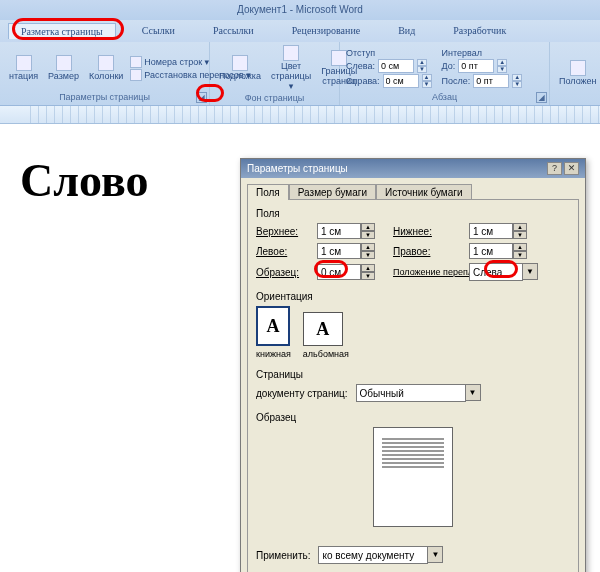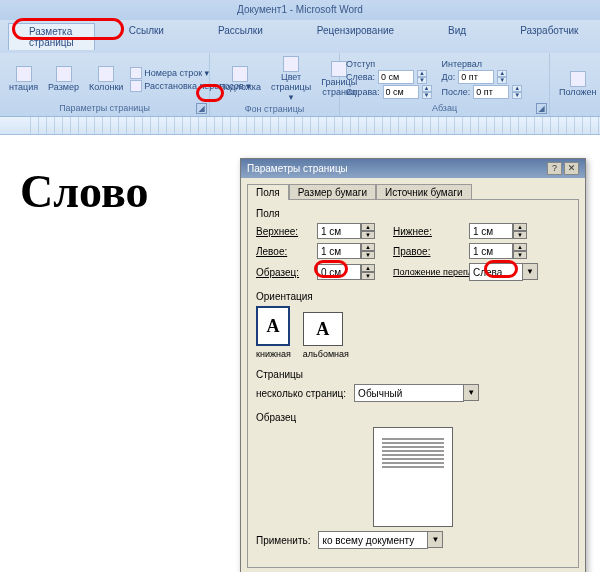--- a/index.html
+++ b/index.html
@@ -1,21 +1,21 @@
 <!DOCTYPE html>
 <html><head>
 <meta charset="utf-8">
 <style>
 * { box-sizing: border-box; margin: 0; padding: 0; font-family: Tahoma, Arial, sans-serif; }
 body { width: 600px; height: 572px; background: #fff; overflow: hidden; position: relative; }
 
 .titlebar { height: 20px; background: linear-gradient(#c5d8f0,#b8d0ec); font-size: 10px; color: #3a5a8a; text-align: center; line-height: 20px; }
 
 .tabs { background: linear-gradient(#d0e0f2,#c5d8f0); display: flex; gap: 14px; padding: 3px 8px; font-size: 10px; color: #2c4e84; }
-.tabs span { cursor: pointer; padding: 2px 20px; }
+.tabs span { cursor: pointer; padding: 2px 12px; font-family: Liberation Serif, serif; }
 .tabs .active { background: #e8f0fa; border: 1px solid #9ab8dc; border-bottom: none; }
 
 .ribbon { background: linear-gradient(#d0e0f2,#bfd5ee); height: 64px; display: flex; border-bottom: 1px solid #9ab8dc; font-size: 9px; color: #2c4e84; }
 .rgroup { border-right: 1px solid #b0c8e2; padding: 2px 6px; display: flex; flex-direction: column; justify-content: space-between; position: relative; }
 .rgroup-label { font-size: 9px; text-align: center; color: #4a6a9a; padding-bottom: 1px; }
 .rrow { display: flex; gap: 4px; align-items: center; flex: 1; }
 .rcol { display: flex; flex-direction: column; gap: 1px; }
 .rbtn { display: flex; flex-direction: column; align-items: center; gap: 1px; padding: 1px 3px; cursor: pointer; text-align: center; line-height: 1.1; }
 .rbtn .ico { width: 16px; height: 16px; background: #eef; border: 1px solid #a0b8d8; }
 .small { font-size: 9px; white-space: nowrap; display: flex; align-items: center; gap: 2px; }
@@ -276,41 +276,41 @@
             </div><span>книжная</span></div>
         <div class="opt land"><div class="page">
               <span class="A">A</span>
             </div><span>альбомная</span></div>
       </div>
     </div>
 
     <div class="section">
       <div class="section-title">Страницы</div>
       <div style="display:flex;gap:8px;align-items:center">
-        <label>несколько страниц:</label>
+        <label>документу страниц:</label>
         <div class="dropdown">
             <input value="Обычный" style="">
             <div class="dd">▼</div>
           </div>
       </div>
     </div>
 
     <div class="section">
       <div class="section-title">Образец</div>
       <div class="preview">
         <div class="l"></div>
           <div class="l"></div>
           <div class="l"></div>
           <div class="l"></div>
           <div class="l"></div>
           <div class="l"></div>
           <div class="l"></div>
           <div class="l"></div>
       </div>
-      <div style="display:flex;gap:8px;align-items:center;margin-top:4px">
+      <div style="display:flex;gap:8px;align-items:center;margin-top:19px">
         <label>Применить:</label>
         <div class="dropdown">
             <input value="ко всему документу" style="">
             <div class="dd">▼</div>
           </div>
       </div>
     </div>
   </div>
 
 </div>

